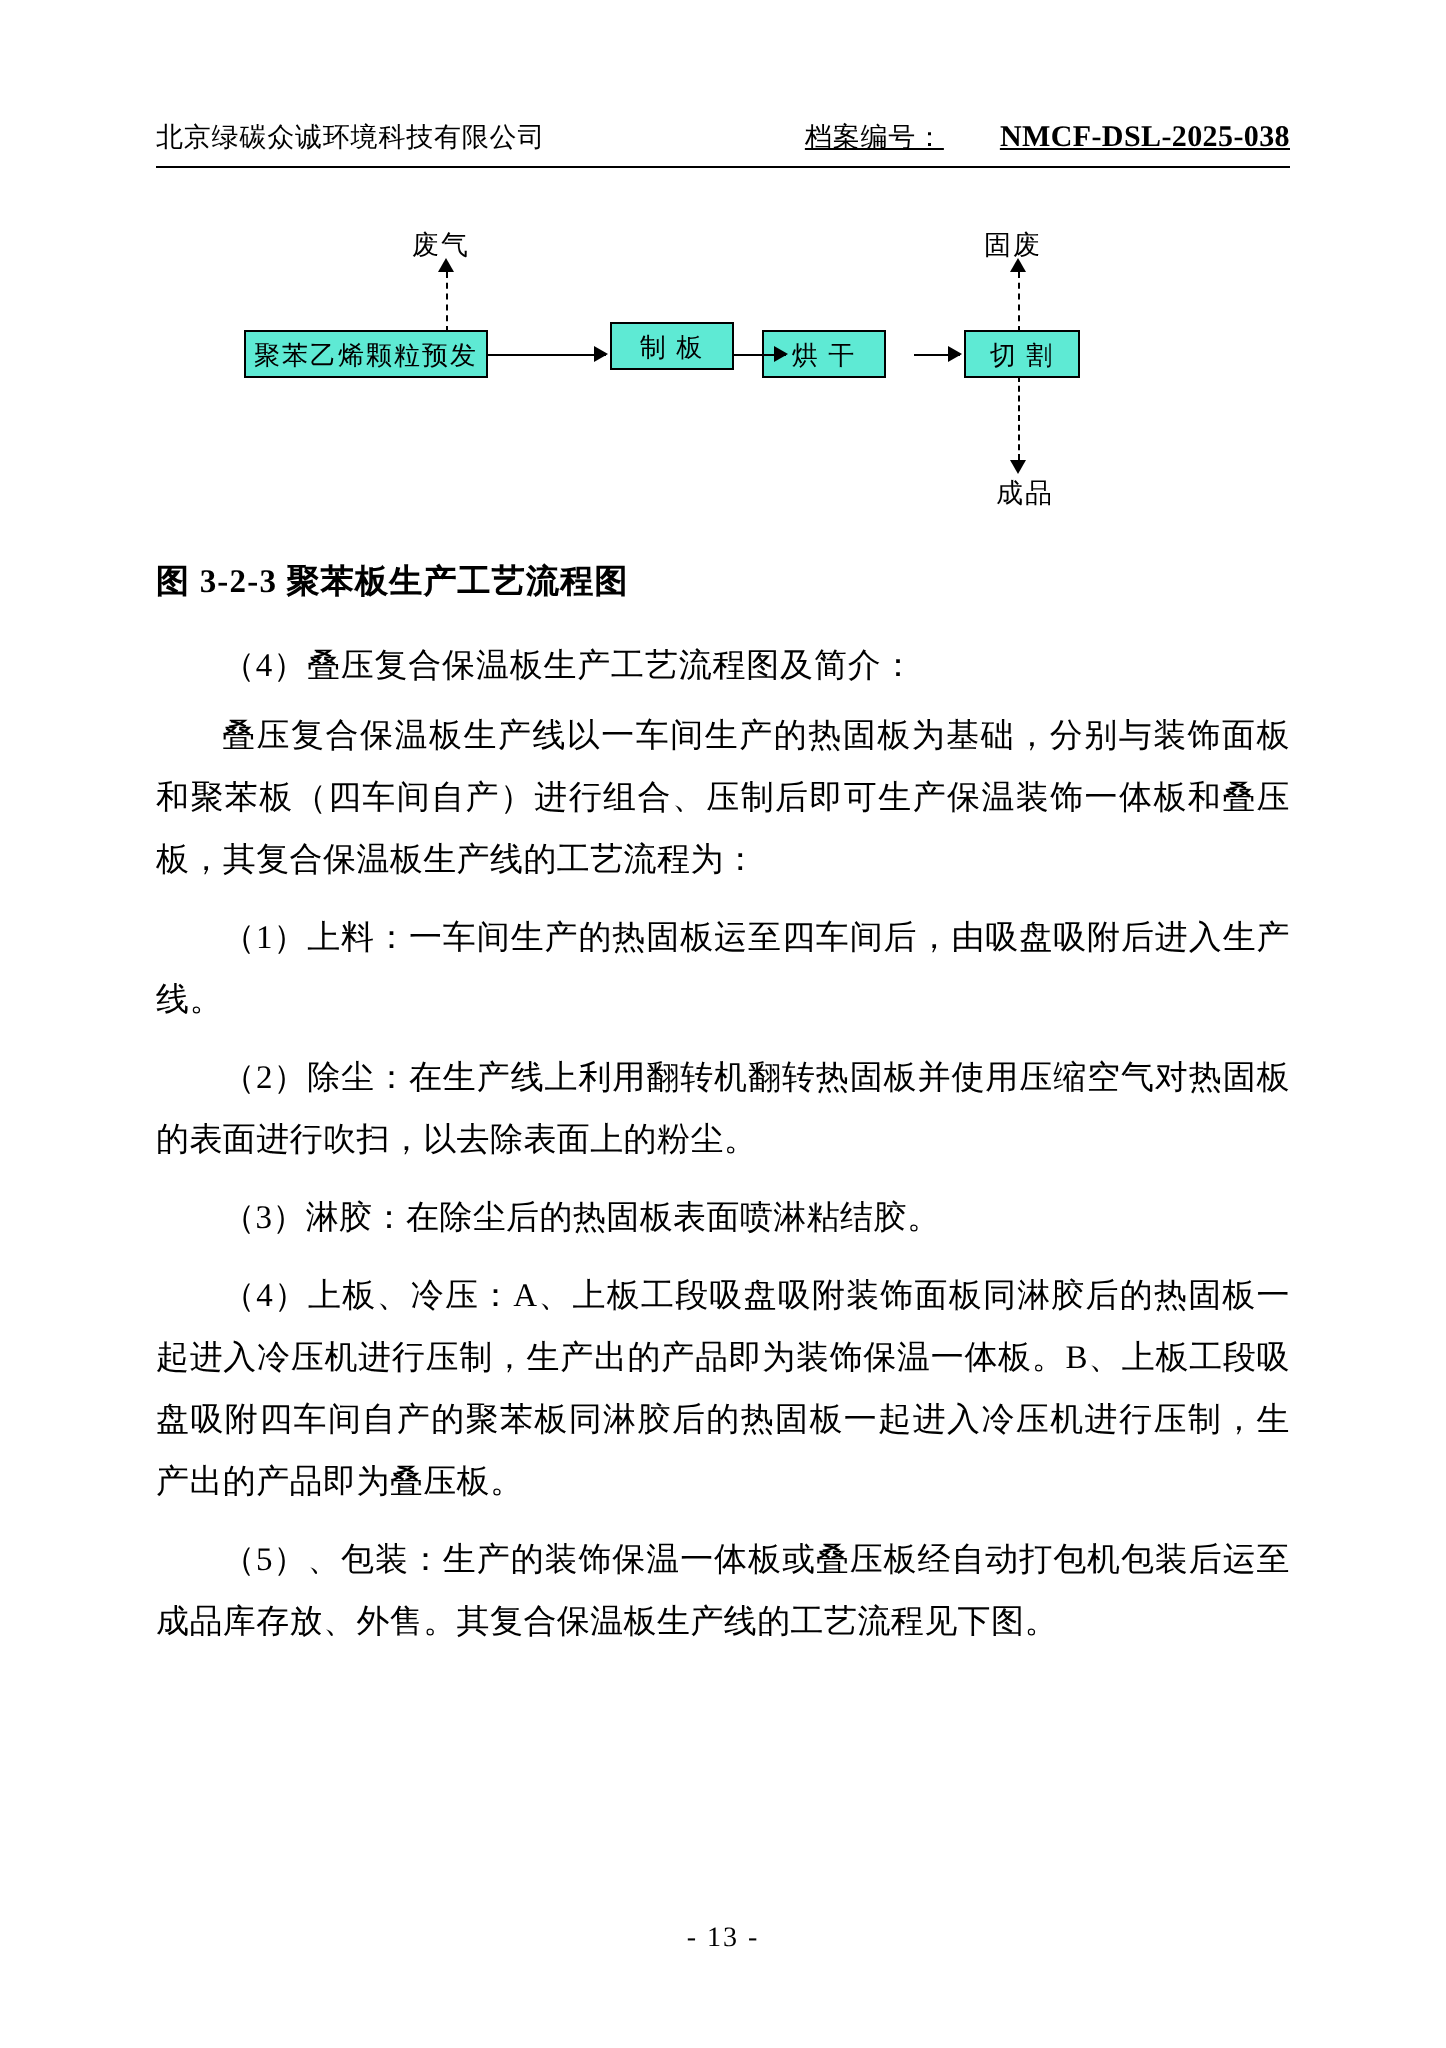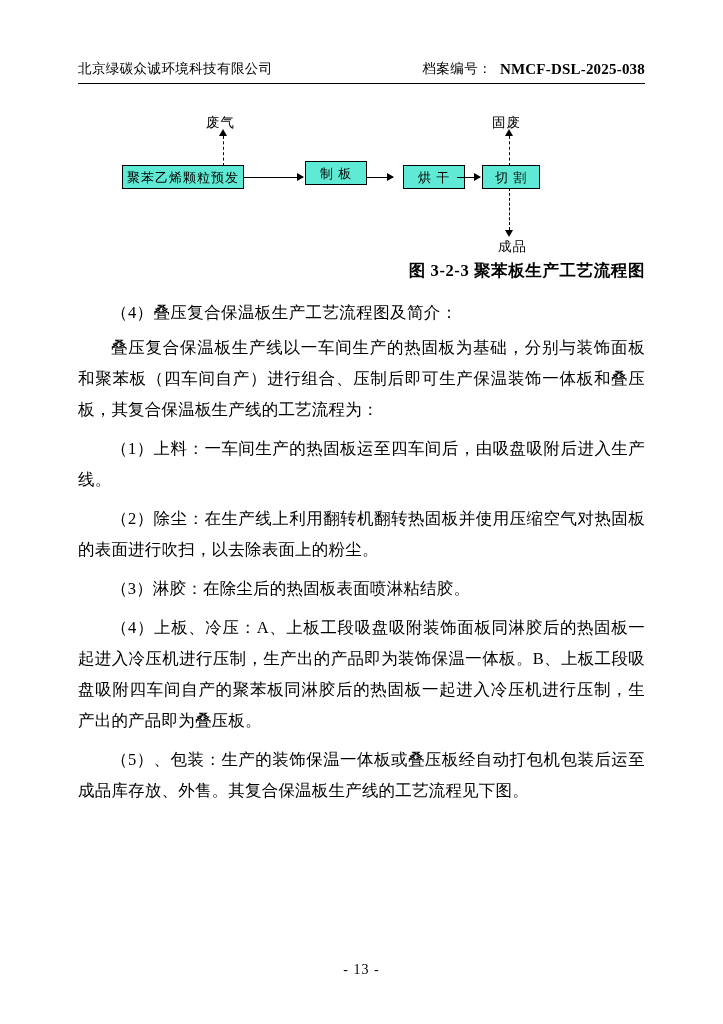--- a/index.html
+++ b/index.html
@@ -36,22 +36,23 @@
     letter-spacing: 0.4px;
   }
   .header-left {
     font-family: "Liberation Serif", serif;
     font-size: 13.5px;
     white-space: nowrap;
   }
   .header-right {
     display: flex;
     align-items: center;
-    gap: 8px;
-    white-space: nowrap;
+    gap: 28px;
+    white-space: nowrap;
+    text-decoration: underline;
   }
   .header-right .hdr-label {
     font-size: 13.5px;
   }
   .header-right .hdr-code {
     font-family: "Liberation Serif", serif;
     font-size: 15px;
     font-weight: 700;
     letter-spacing: 0.2px;
   }
@@ -114,25 +115,25 @@
     position: absolute;
     left: -4.6px;
     bottom: -7px;
     border-top: 7px solid #000;
     border-left: 4px solid transparent;
     border-right: 4px solid transparent;
   }
 
   
   .fig-caption {
-    text-align: right;
+    text-align: left;
     font-size: 16.5px;
     font-weight: 700;
     letter-spacing: 0.6px;
-    margin-top: 0;
+    margin-top: 20px;
   }
   .sec-heading {
     font-size: 16.5px;
     font-weight: 400;
     letter-spacing: 0.4px;
     text-indent: 33px;
     margin-top: 20px;
   }
   p.para {
     font-size: 16.5px;
@@ -171,21 +172,21 @@
     <span class="label-free" style="left:128px; top:4px;">废气</span>
     <span class="label-free" style="left:414px; top:4px;">固废</span>
     <span class="label-free" style="left:420px; top:128px;">成品</span>
 
     <div class="v-dash up" style="left:145px; top:26px; height:30px;"></div>
     <div class="v-dash up" style="left:431px; top:26px; height:30px;"></div>
     <div class="v-dash down" style="left:431px; top:78px; height:42px;"></div>
 
     <div class="node" style="left:44px; top:55px; width:122px; height:24px;">聚苯乙烯颗粒预发</div>
     <div class="node" style="left:227px; top:51px; width:62px; height:24px;text-align:right;">制 板</div>
-    <div class="node" style="left:325px; top:55px; width:62px; height:24px;">烘 干</div>
+    <div class="node" style="left:303px; top:55px; width:62px; height:24px;">烘 干</div>
     <div class="node" style="left:404px; top:55px; width:58px; height:24px;">切 割</div>
 
     <div class="h-arrow" style="left:166px; top:67px; width:59px;"></div>
     <div class="h-arrow" style="left:289px; top:67px; width:26px;"></div>
     <div class="h-arrow" style="left:379px; top:67px; width:23px;"></div>
   </div>
 
   <div class="fig-caption">图 3-2-3 聚苯板生产工艺流程图</div>
 
   <div class="sec-heading">（4）叠压复合保温板生产工艺流程图及简介：</div>

